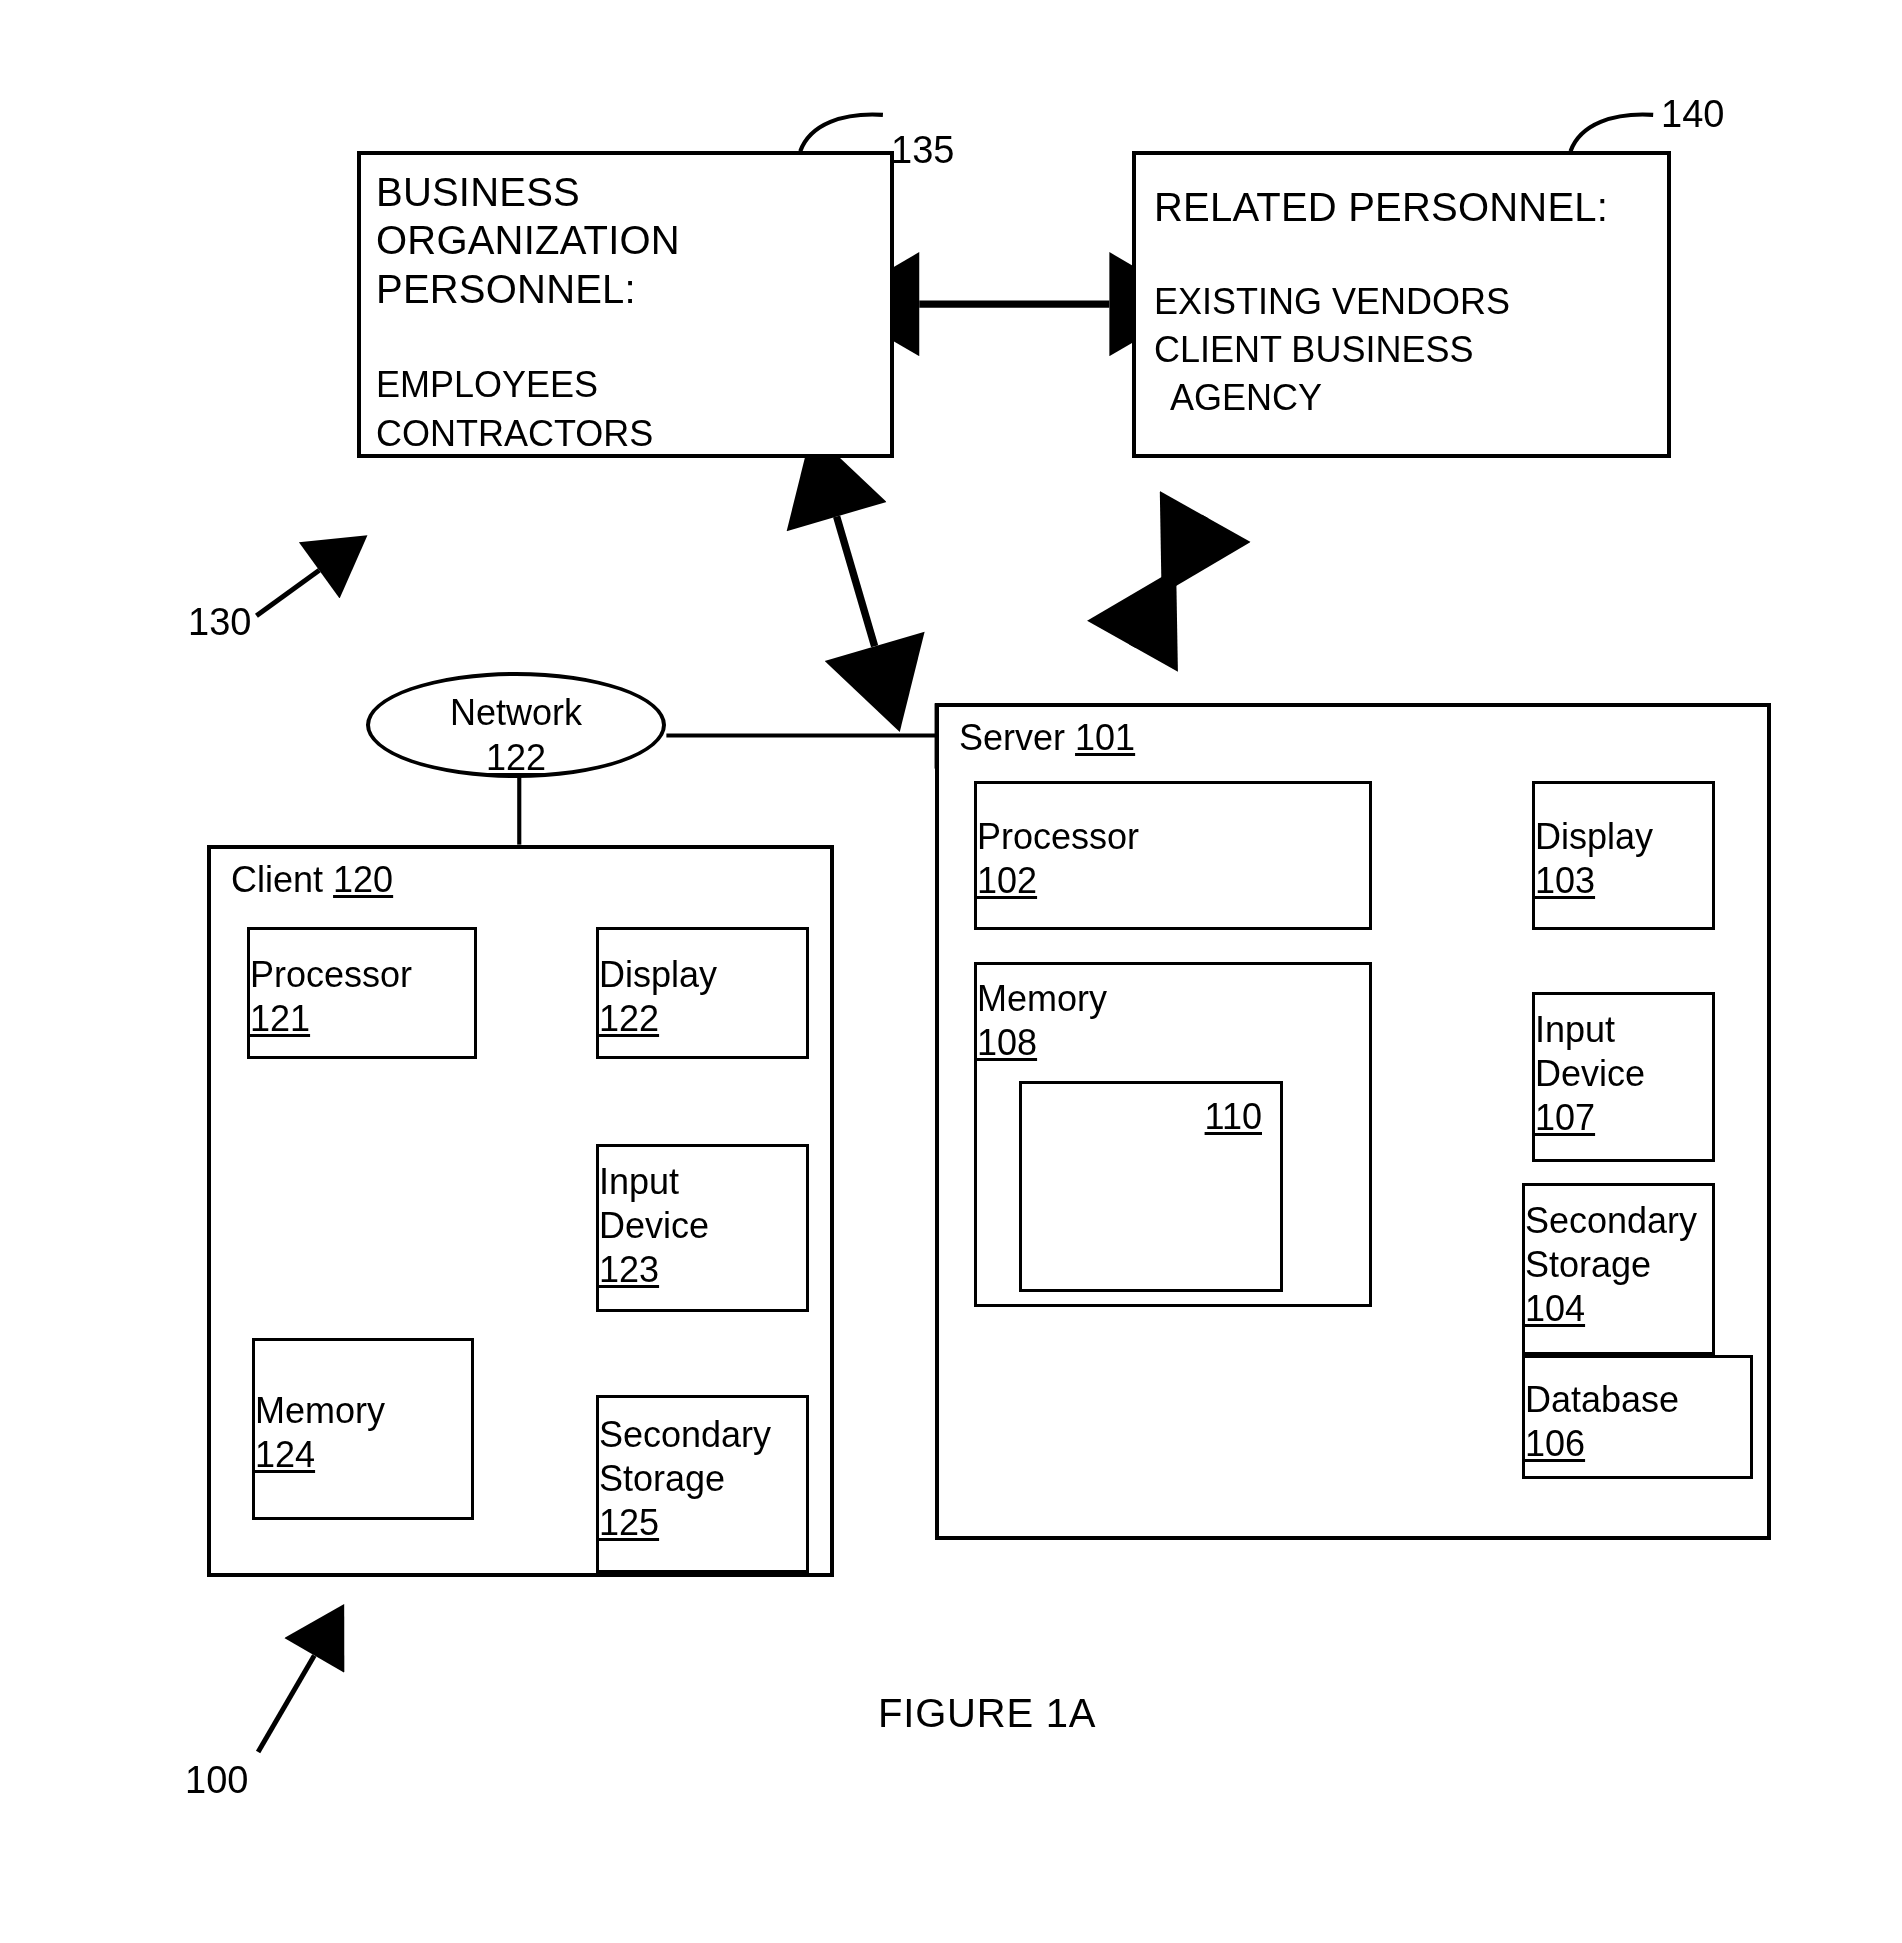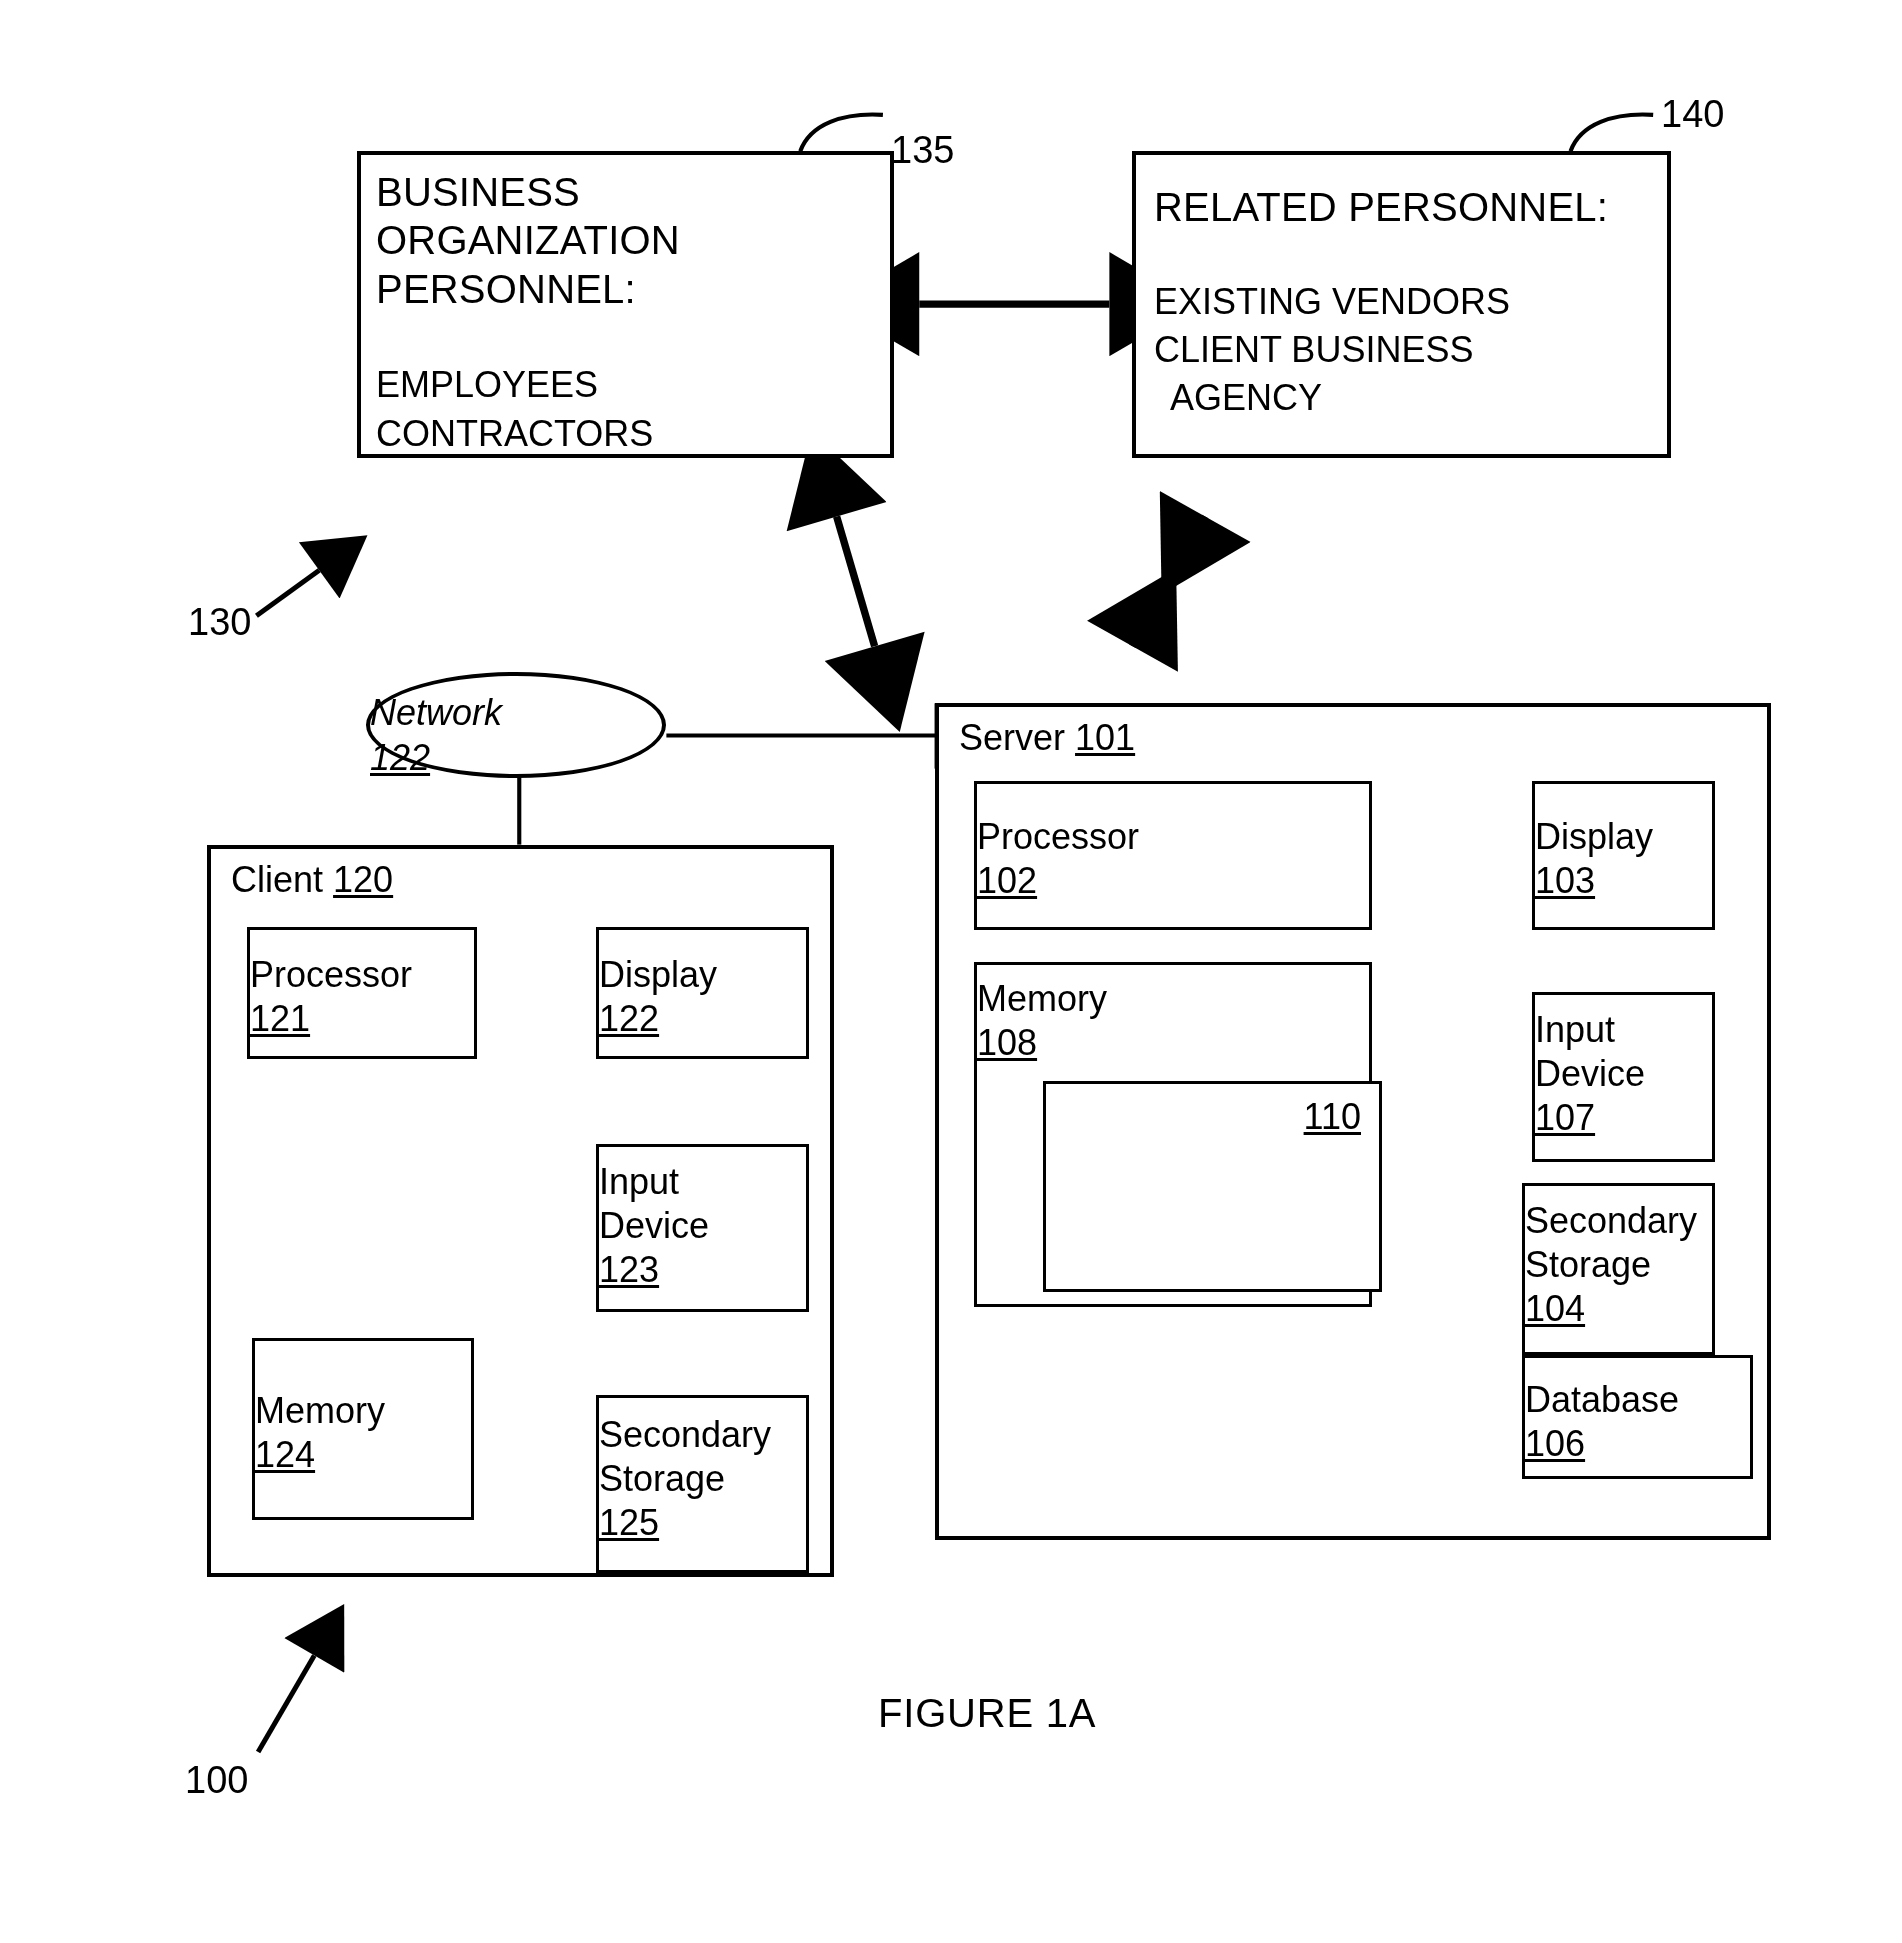--- a/index.html
+++ b/index.html
@@ -81,23 +81,23 @@
     position: absolute;
     box-sizing: border-box;
     border: 4.1px solid #000;
     border-radius: 50%;
     background: #fff;
   }
   .ellipse-text {
     position: absolute;
     left: 0;
     right: 0;
+    text-align: center;
     font-size: 36px;
     line-height: 1.24;
-    font-style: italic;
   }
   .ellipse-text .num {
     text-decoration: underline;
     text-underline-offset: 3.3px;
   }
   #figure-caption {
     position: absolute;
     font-size: 40px;
     letter-spacing: 0.8px;
     white-space: pre;
@@ -282,21 +282,21 @@
         <div class="num">103</div>
       </div>
     </div>
 
     <div class="box box-thin" style="left:35px; top:255px; width:398px; height:345px;">
       <div class="comp-label" style="top:11.6px;">
         <div>Memory</div>
         <div class="num">108</div>
       </div>
 
-      <div class="box box-thin" style="left:42px; top:116px; width:339px; height:211px;margin-left:24px;">
+      <div class="box box-thin" style="left:42px; top:116px; width:264px; height:211px;">
         <div class="corner-num" style="right:18px; top:11.6px;">110</div>
       </div>
     </div>
 
     <div class="box box-thin" style="left:593px; top:285px; width:183px; height:170px;">
       <div class="comp-label" style="top:13.2px;">
         <div>Input</div>
         <div>Device</div>
         <div class="num">107</div>
       </div>

